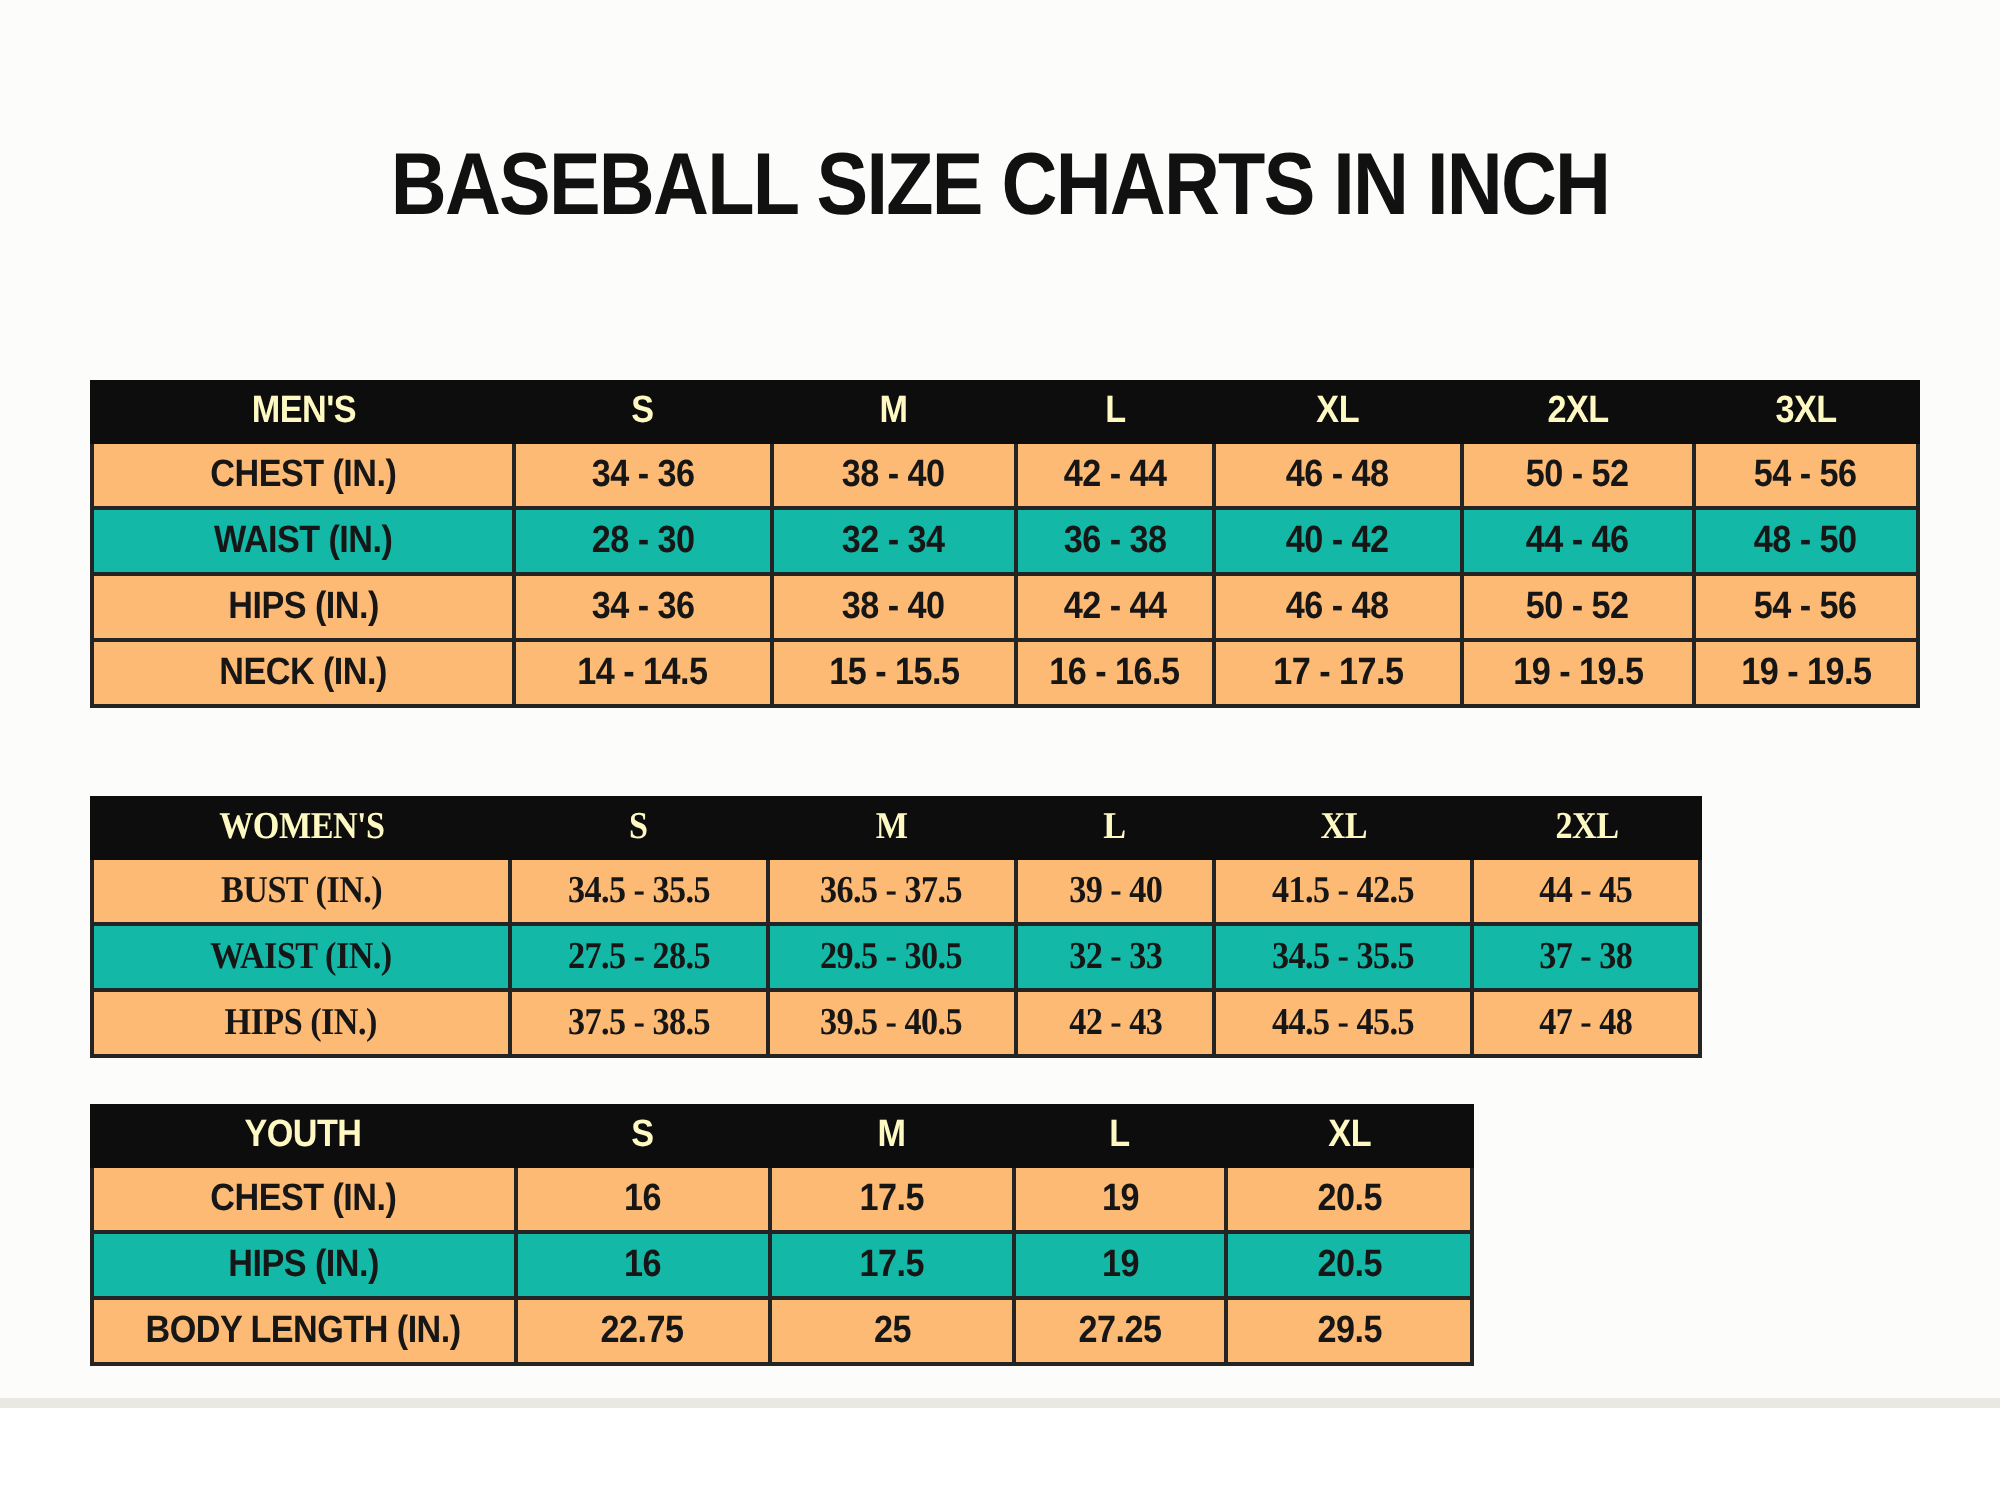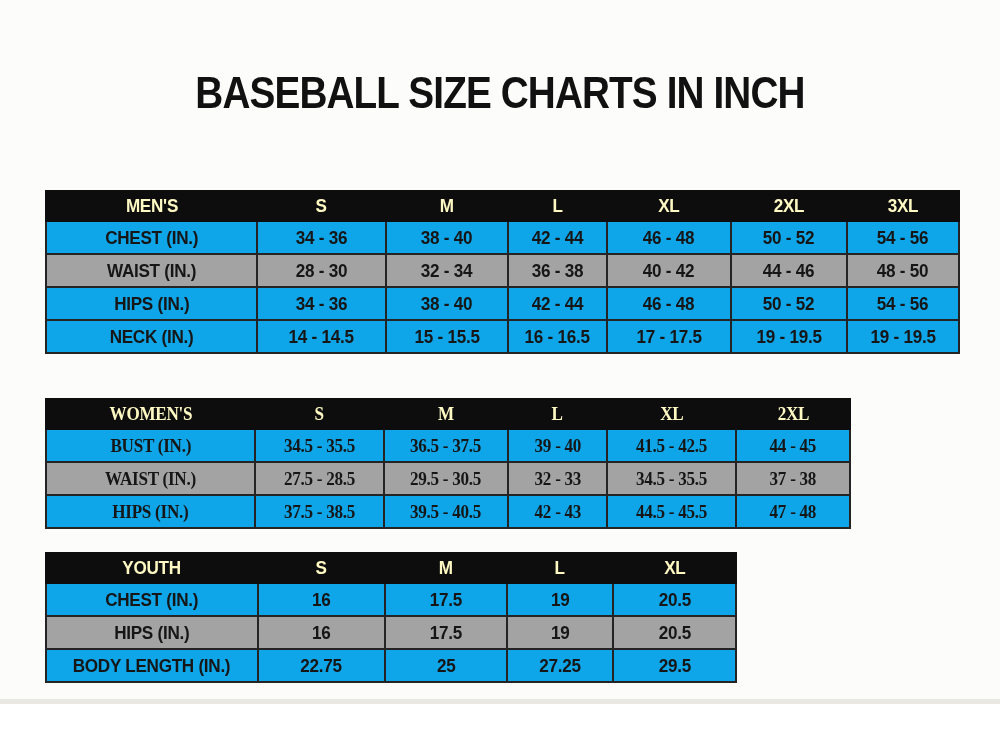--- a/index.html
+++ b/index.html
@@ -48,22 +48,22 @@
     letter-spacing: -0.3px;
     overflow: hidden;
   }
   table.size-table th {
     background: #0d0d0d;
     color: #fef9c3;
     border-color: #0d0d0d;
     height: 28px;
   }
   table.size-table td { height: 31px; }
-  table.size-table tr.row-even td { background: #0ea5e9; }
-  table.size-table tr.row-odd  td { background: #a3a3a3; }
+  table.size-table tr.row-even td { background: #fdba74; }
+  table.size-table tr.row-odd  td { background: #14b8a6; }
   .cell-text {
     display: inline-block;
     transform: scaleX(0.9);
     transform-origin: center;
     white-space: nowrap;
   }
   #mens-table   { left: 45px; top: 190px; width: 913px; }
   #womens-table { left: 45px; top: 398px; width: 804px; font-family: Liberation Serif, serif; }
   #youth-table  { left: 45px; top: 552px; width: 690px; }
   .bottom-edge {

